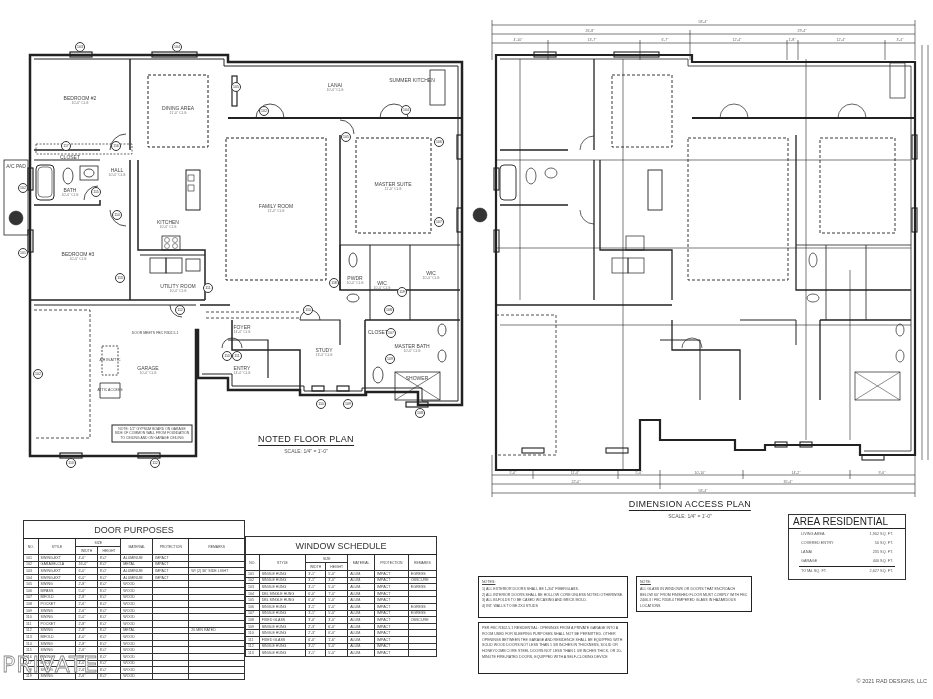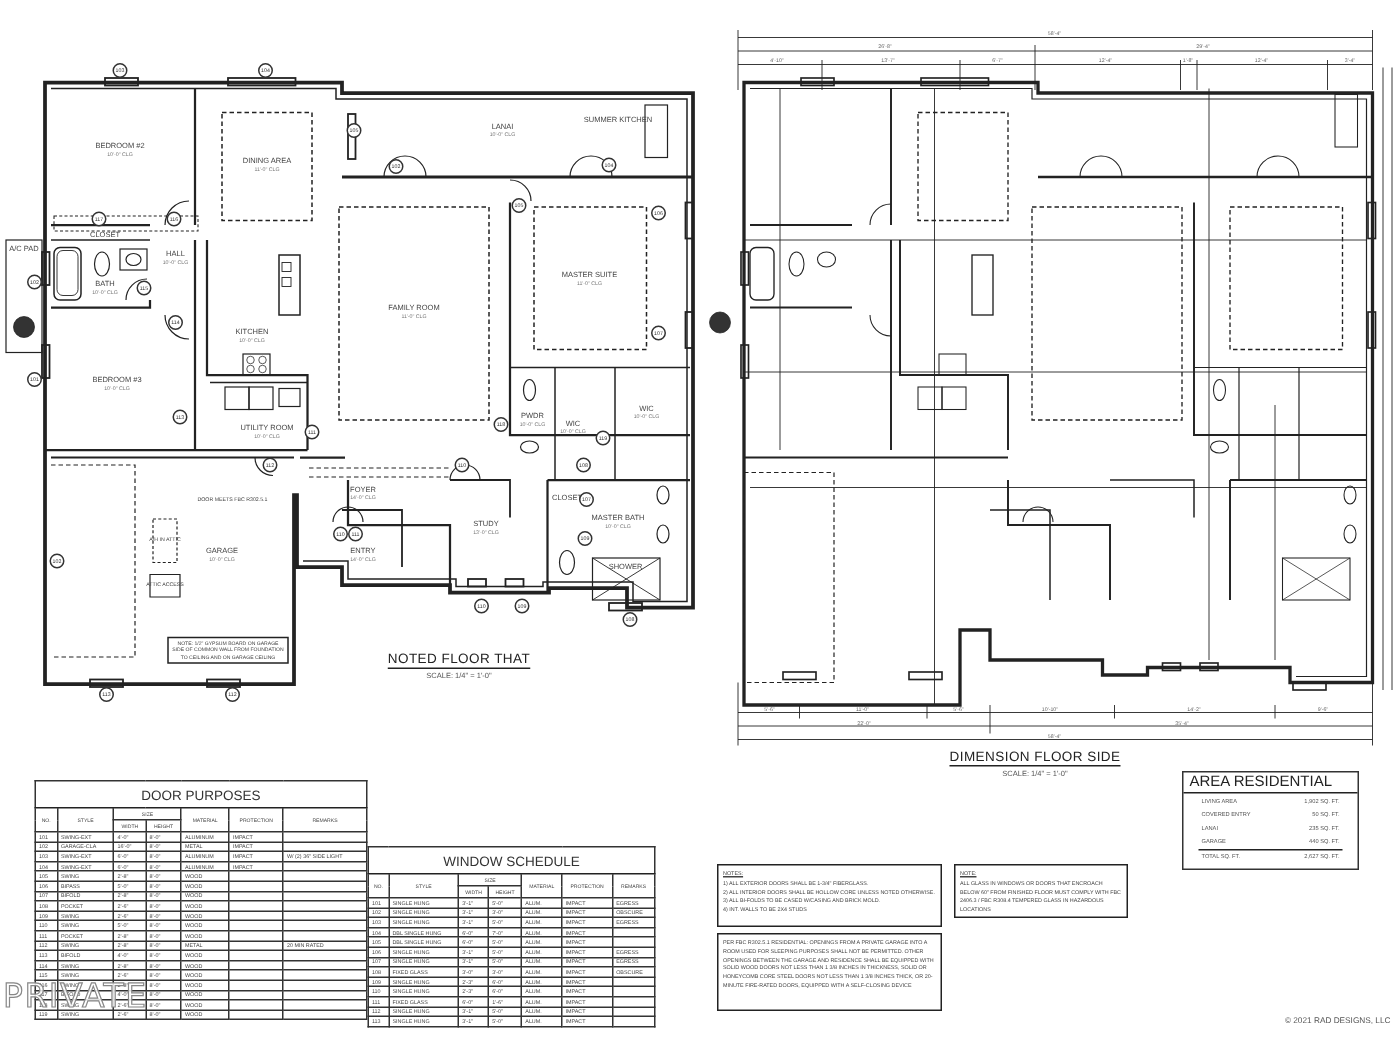--- a/index.html
+++ b/index.html
@@ -251,21 +251,21 @@
 <div class="tag" style="left:334px;top:283px">118</div>
 <div class="tag" style="left:402px;top:292px">119</div>
 <div class="tag" style="left:389px;top:310px">108</div>
 <div class="tag" style="left:391px;top:333px">107</div>
 <div class="tag" style="left:390px;top:359px">109</div>
 <div class="tag" style="left:321px;top:404px">110</div>
 <div class="tag" style="left:348px;top:404px">109</div>
 <div class="tag" style="left:420px;top:413px">108</div>
 
 <div class="plan-title" style="left:306px;top:434px">
-  <div class="t">NOTED FLOOR THAT</div>
+  <div class="t">NOTED FLOOR PLAN</div>
   <div class="s">SCALE: 1/4" = 1'-0"</div>
 </div>
 
 <div class="dimtext" style="left:703px;top:22px">58'-4"</div>
 <div class="dimtext" style="left:590px;top:31px">26'-8"</div>
 <div class="dimtext" style="left:802px;top:31px">29'-4"</div>
 <div class="dimtext" style="left:518px;top:40px">4'-10"</div>
 <div class="dimtext" style="left:592px;top:40px">13'-7"</div>
 <div class="dimtext" style="left:665px;top:40px">6'-7"</div>
 <div class="dimtext" style="left:737px;top:40px">12'-4"</div>
@@ -276,21 +276,21 @@
 <div class="dimtext" style="left:575px;top:473px">11'-0"</div>
 <div class="dimtext" style="left:639px;top:473px">5'-6"</div>
 <div class="dimtext" style="left:700px;top:473px">10'-10"</div>
 <div class="dimtext" style="left:796px;top:473px">14'-2"</div>
 <div class="dimtext" style="left:882px;top:473px">9'-6"</div>
 <div class="dimtext" style="left:576px;top:482px">22'-0"</div>
 <div class="dimtext" style="left:788px;top:482px">35'-4"</div>
 <div class="dimtext" style="left:703px;top:491px">58'-4"</div>
 
 <div class="plan-title" style="left:690px;top:499px">
-  <div class="t">DIMENSION FLOOR SIDE</div>
+  <div class="t">DIMENSION ACCESS PLAN</div>
   <div class="s">SCALE: 1/4" = 1'-0"</div>
 </div>
 
 <table class="sched" id="door-table" style="left:23px;top:520px;width:222px">
   <tbody>
       <tr class="title-row">
         <td colspan="7">DOOR PURPOSES</td>
       </tr>
   <tr class="hdr">
     <td rowspan="2">NO.</td>
@@ -473,21 +473,21 @@
         <td>SWING</td>
         <td>2'-6"</td>
         <td>8'-0"</td>
         <td>WOOD</td>
         <td></td>
         <td></td>
       </tr>
     </tbody>
 </table>
 
-<table class="sched" id="window-table" style="left:245px;top:564px;width:192px">
+<table class="sched" id="window-table" style="left:245px;top:536px;width:192px">
   <tbody>
       <tr class="title-row">
         <td colspan="7">WINDOW SCHEDULE</td>
       </tr>
   <tr class="hdr">
     <td rowspan="2">NO.</td>
     <td rowspan="2">STYLE</td>
     <td colspan="2">SIZE</td>
     <td rowspan="2">MATERIAL</td>
     <td rowspan="2">PROTECTION</td>

